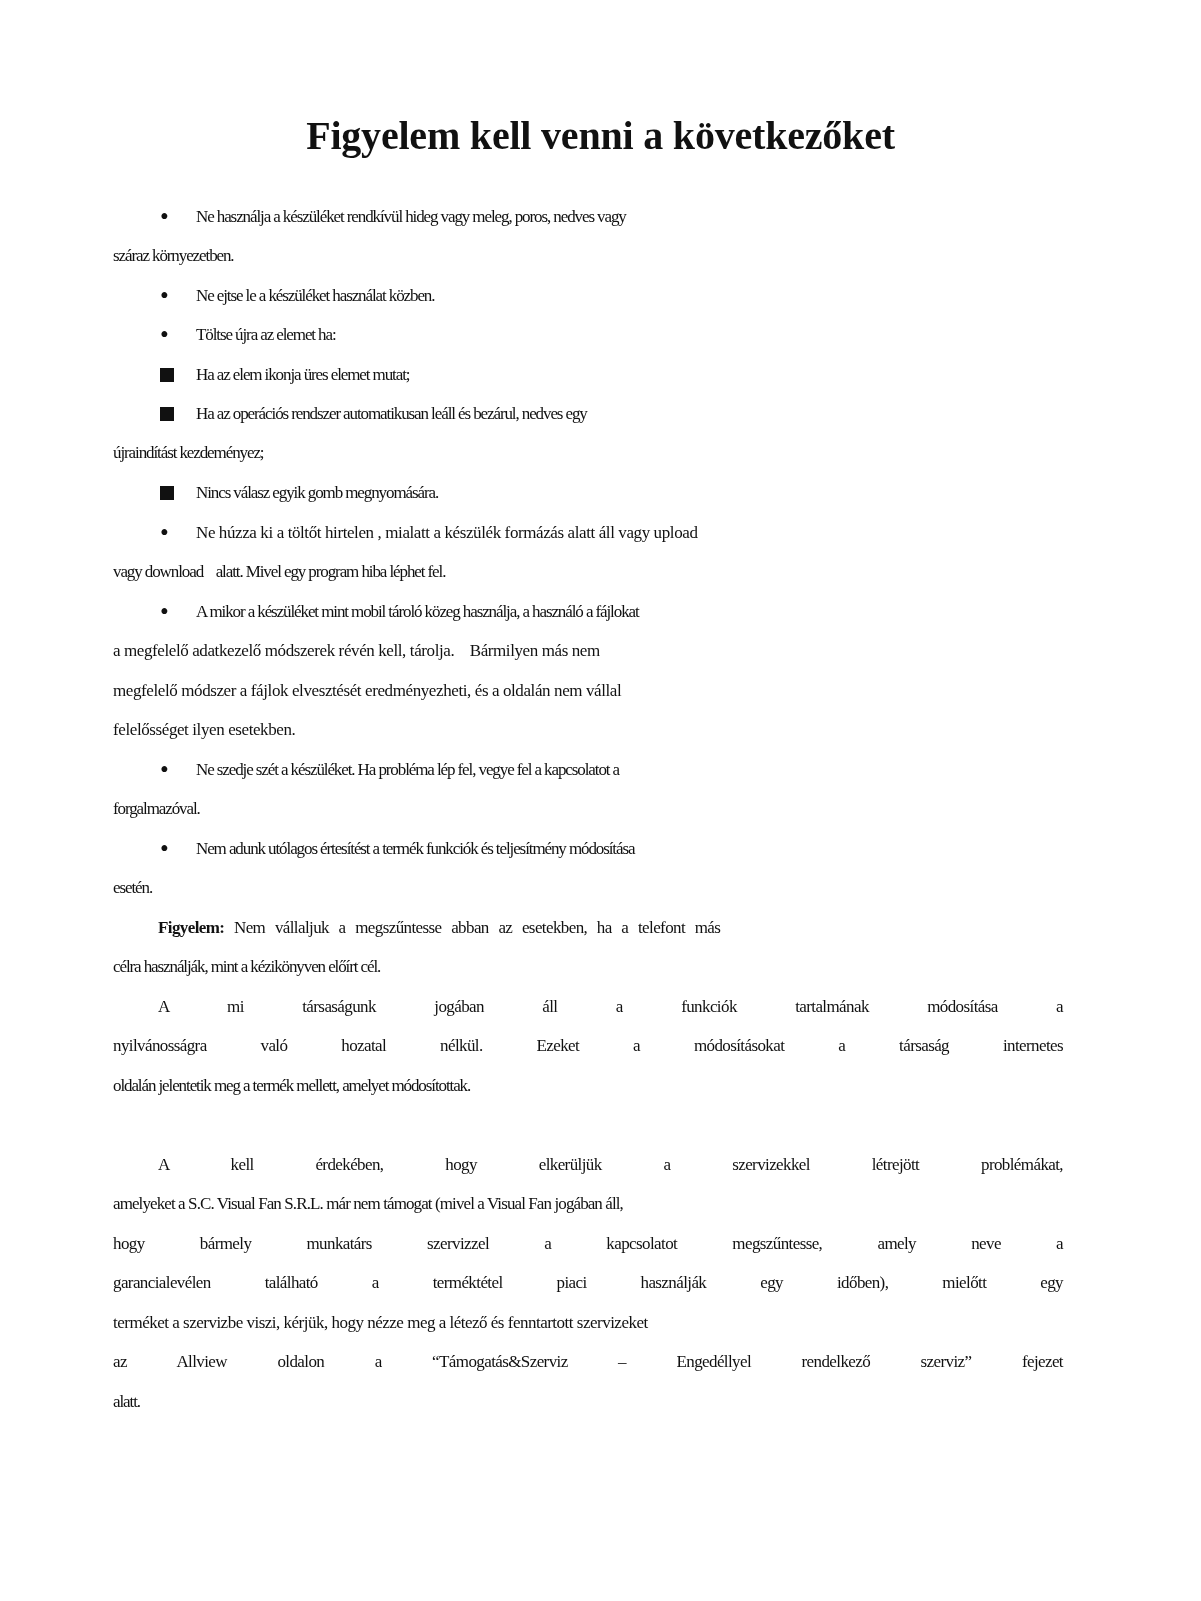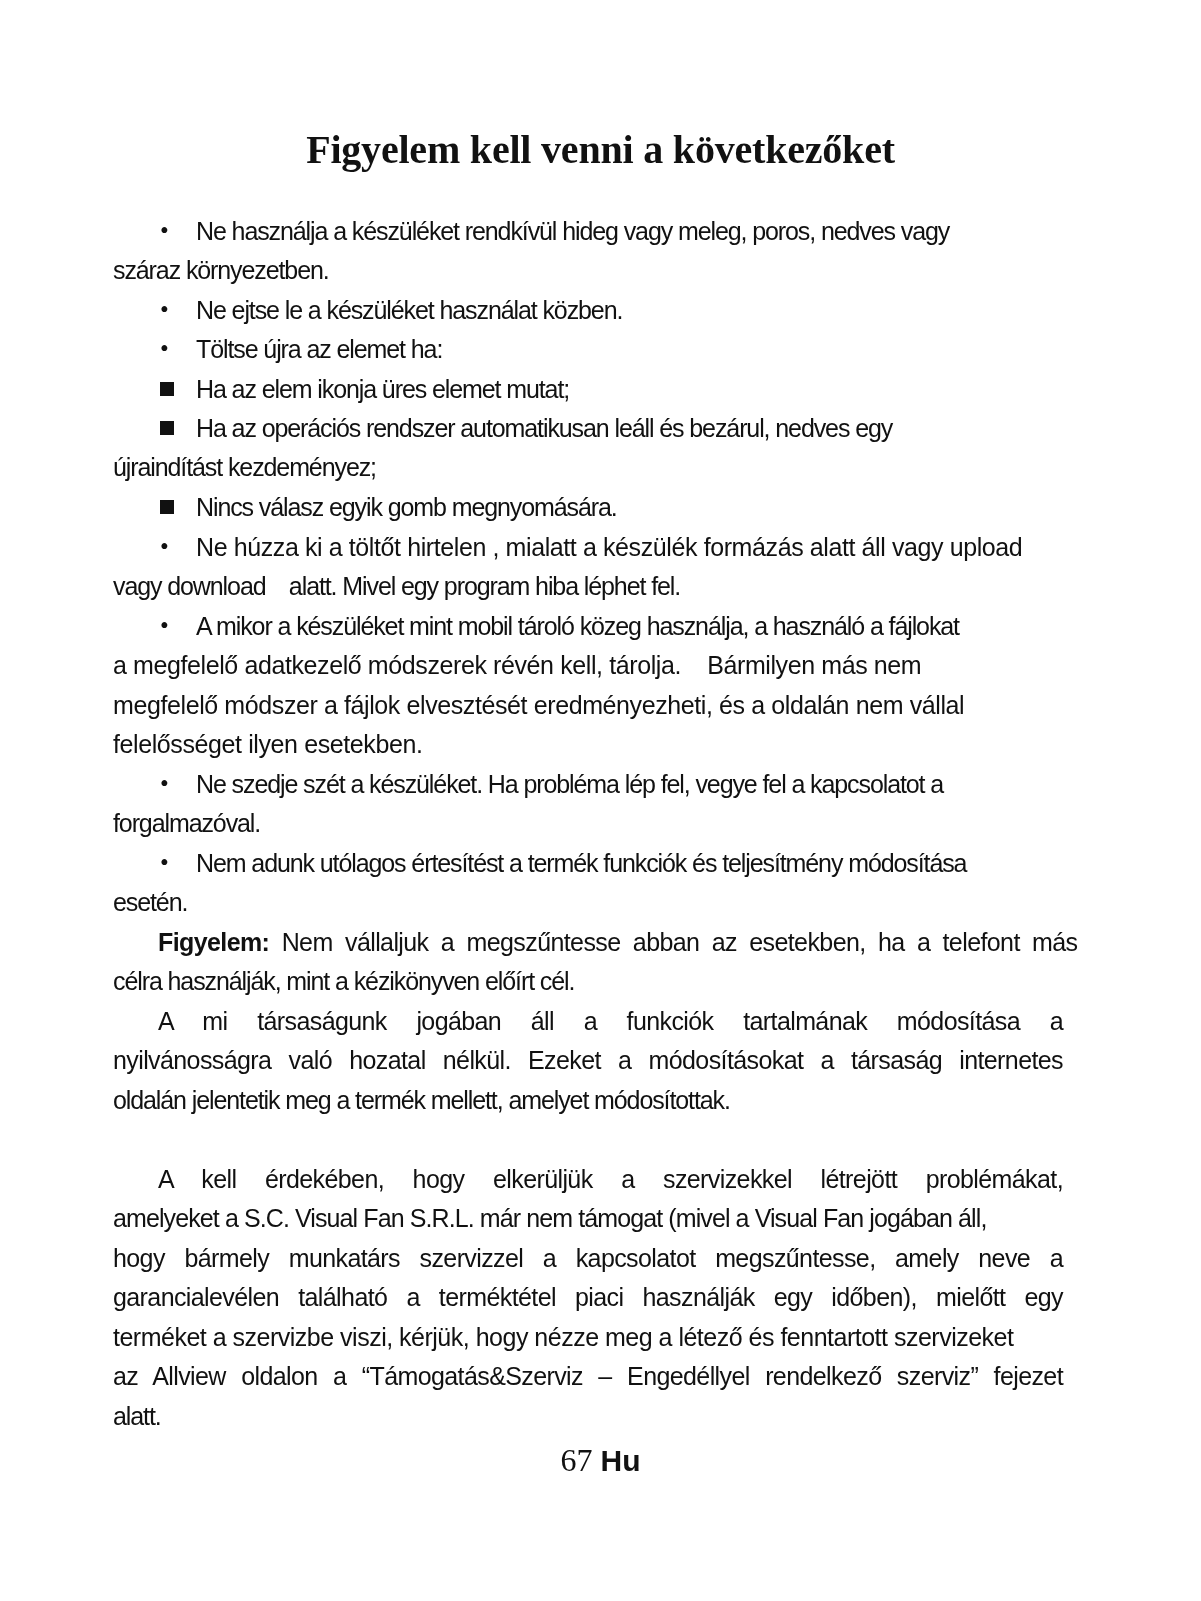--- a/index.html
+++ b/index.html
@@ -1,25 +1,25 @@
 <!DOCTYPE html>
 <html><head>
 <meta charset="utf-8">
 <style>
   html, body { margin: 0; padding: 0; background: #ffffff; }
   body { width: 1201px; height: 1601px; position: relative; overflow: hidden; color: #111; }
-  .page { position: absolute; left: 0; top: 14px; width: 1201px; height: 1354px; }
+  .page { position: absolute; left: 0; top: 0; width: 1201px; height: 1354px; }
   .title {
     position: absolute; left: 0; top: 112px; width: 1201px; text-align: center;
     font-family: "Liberation Serif", serif; font-weight: bold; font-size: 40px;
     letter-spacing: -0.2px; margin: 0;
   }
   .line {
     position: absolute; left: 113px; width: 975px; white-space: nowrap;
-    font-family: Liberation Sans, sans-serif; font-size: 25px; line-height: 30px;
+    font-family: Liberation Serif, serif; font-size: 17px; line-height: 30px;
     letter-spacing: -0.6px; transform-origin: left center;
   }
   .cond { letter-spacing: -1.1px; }
   .just { text-align: justify; text-align-last: justify; white-space: normal; }
   .bullet { position: absolute; left: 160px; font-family: "Liberation Serif", serif; font-size: 25px; line-height: 30px; }
   .sq { position: absolute; left: 160px; width: 14px; height: 14px; background: #111; }
   .indent { left: 196px; width: 880px; }
   .bold { font-weight: bold; }
   .pagenum { position: absolute; top: 1428px; left: 0; width: 1201px; text-align: center;
     font-family: "Liberation Serif", serif; font-size: 32px; }
@@ -106,17 +106,13 @@
   <div>
     <div class="line just" style="top:1150px; left:158px; width:905px">A kell érdekében, hogy elkerüljük a szervizekkel létrejött problémákat,</div>
     <div class="line" style="top:1189px; letter-spacing:-0.9px">amelyeket a S.C. Visual Fan S.R.L. már nem támogat (mivel a Visual Fan jogában áll,</div>
     <div class="line just" style="top:1229px; width:950px">hogy bármely munkatárs szervizzel a kapcsolatot megszűntesse, amely neve a</div>
     <div class="line just" style="top:1268px; width:950px">garancialevélen található a terméktétel piaci használják egy időben), mielőtt egy</div>
     <div class="line" style="top:1308px; letter-spacing:-0.5px">terméket a szervizbe viszi, kérjük, hogy nézze meg a létező és fenntartott szervizeket</div>
     <div class="line just" style="top:1347px; width:950px">az Allview oldalon a “Támogatás&amp;Szerviz – Engedéllyel rendelkező szerviz” fejezet</div>
     <div class="line cond" style="top:1387px">alatt.</div>
   </div>
 
-  <div class="pagenum">
-    <span>67</span>
-    <span class="hu">Hu</span>
-  </div>
 </div>
 
 </body></html>

